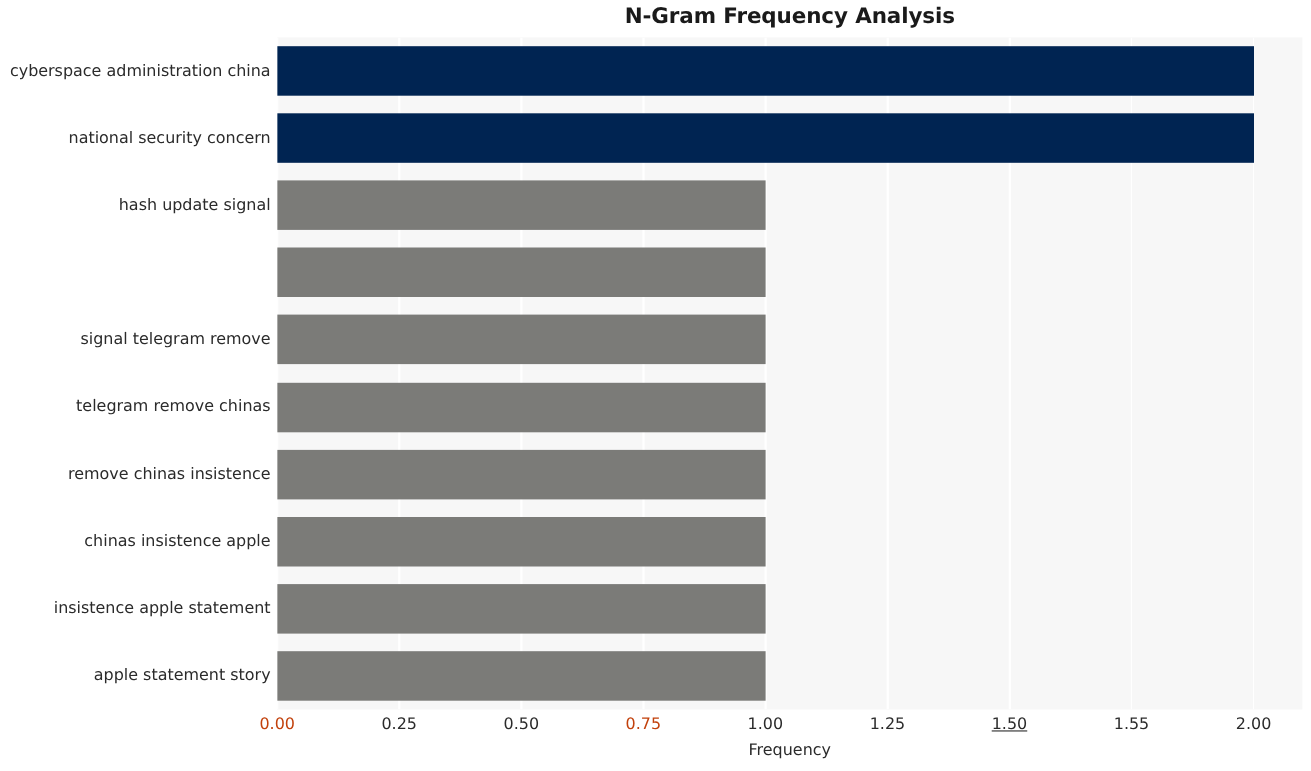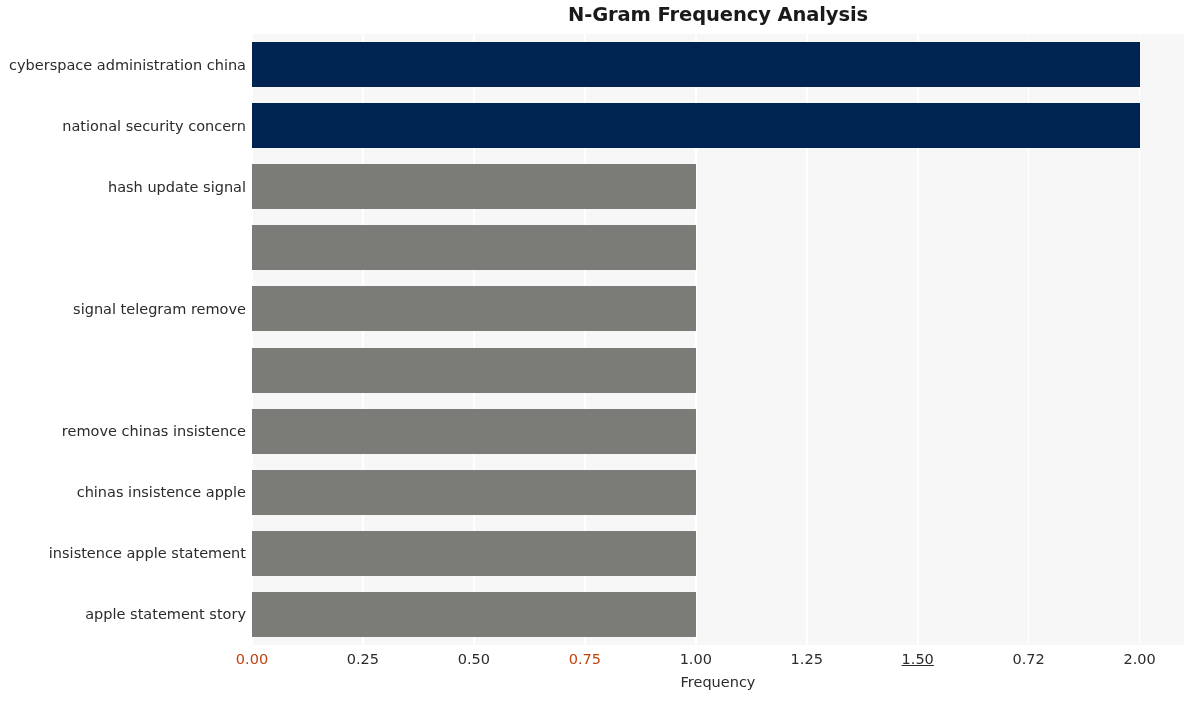--- a/index.html
+++ b/index.html
@@ -118,20 +118,21 @@
 
 <div id="figure" style="background: rgb(255, 255, 255);">
 
   <div id="chart-title" style="color: rgb(26, 26, 26);">N-Gram Frequency Analysis</div>
 
   <div id="y-axis-labels">
       <div class="ytick-label" style="top: 21.55px; color: rgb(43, 43, 43);">cyberspace administration china</div>
       <div class="ytick-label" style="top: 82.65px; color: rgb(43, 43, 43);">national security concern</div>
       <div class="ytick-label" style="top: 143.75px; color: rgb(43, 43, 43);">hash update signal</div>
       <div class="ytick-label" style="top: 265.95px; color: rgb(43, 43, 43);">signal telegram remove</div>
+      <div class="ytick-label" style="top: 327.05px; color: rgb(43, 43, 43);">telegram remove chinas</div>
       <div class="ytick-label" style="top: 388.15px; color: rgb(43, 43, 43);">remove chinas insistence</div>
       <div class="ytick-label" style="top: 449.25px; color: rgb(43, 43, 43);">chinas insistence apple</div>
       <div class="ytick-label" style="top: 510.35px; color: rgb(43, 43, 43);">insistence apple statement</div>
       <div class="ytick-label" style="top: 571.45px; color: rgb(43, 43, 43);">apple statement story</div>
     </div>
 
   <div id="plot-area" style="background: rgb(247, 247, 247);">
     <div id="gridlines">
         <div class="gridline-v" style="left: -0.8px; background: rgb(255, 255, 255);"></div>
         <div class="gridline-v" style="left: 110.152px; background: rgb(255, 255, 255);"></div>
@@ -158,19 +159,19 @@
   </div>
 
   <div id="x-axis-labels">
       <div class="xtick-label" style="left: 252px; color: #c2410c;">0.00</div>
       <div class="xtick-label" style="left: 362.952px; color: rgb(43, 43, 43);">0.25</div>
       <div class="xtick-label" style="left: 473.905px; color: rgb(43, 43, 43);">0.50</div>
       <div class="xtick-label" style="left: 584.857px; color: #c2410c;">0.75</div>
       <div class="xtick-label" style="left: 695.81px; color: rgb(43, 43, 43);">1.00</div>
       <div class="xtick-label" style="left: 806.762px; color: rgb(43, 43, 43);">1.25</div>
       <div class="xtick-label" style="left: 917.714px; color: rgb(43, 43, 43); text-decoration: underline;">1.50</div>
-      <div class="xtick-label" style="left: 1028.67px; color: rgb(43, 43, 43);">0.72</div>
+      <div class="xtick-label" style="left: 1028.67px; color: rgb(43, 43, 43);">1.55</div>
       <div class="xtick-label" style="left: 1139.62px; color: rgb(43, 43, 43);">2.00</div>
     </div>
 
   <div id="x-axis-title" style="color: rgb(43, 43, 43);">Frequency</div>
 
 </div>
 
 </body></html>

